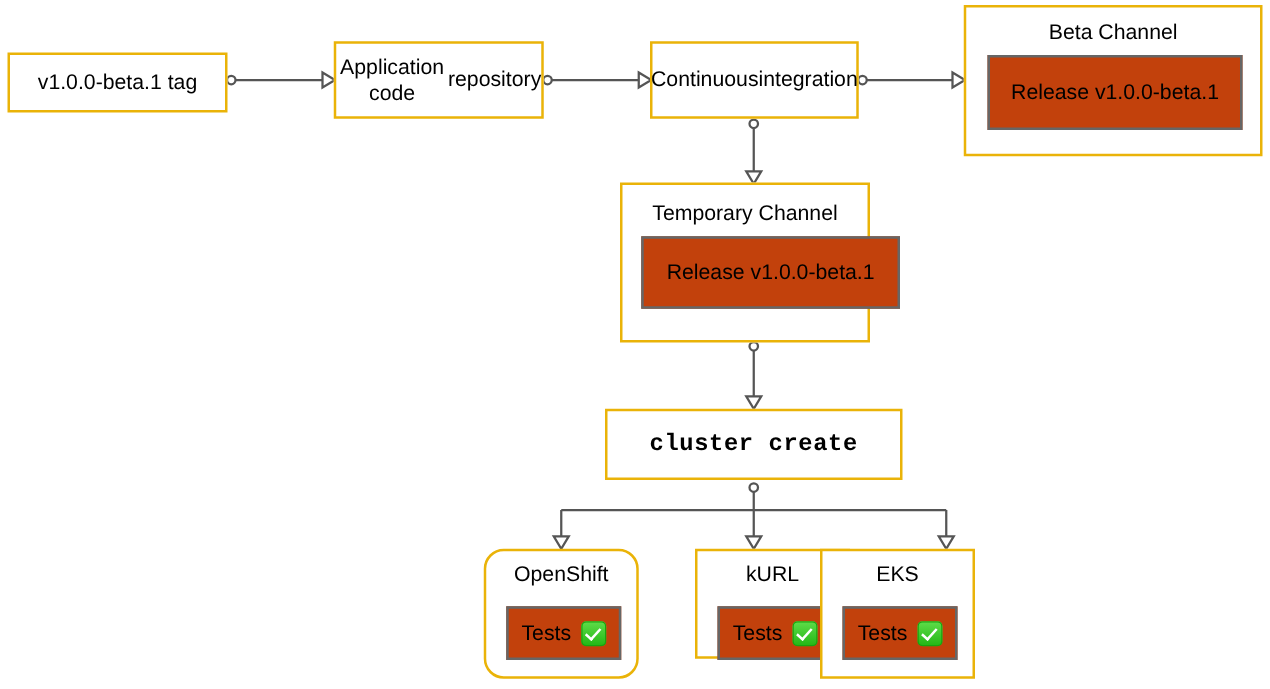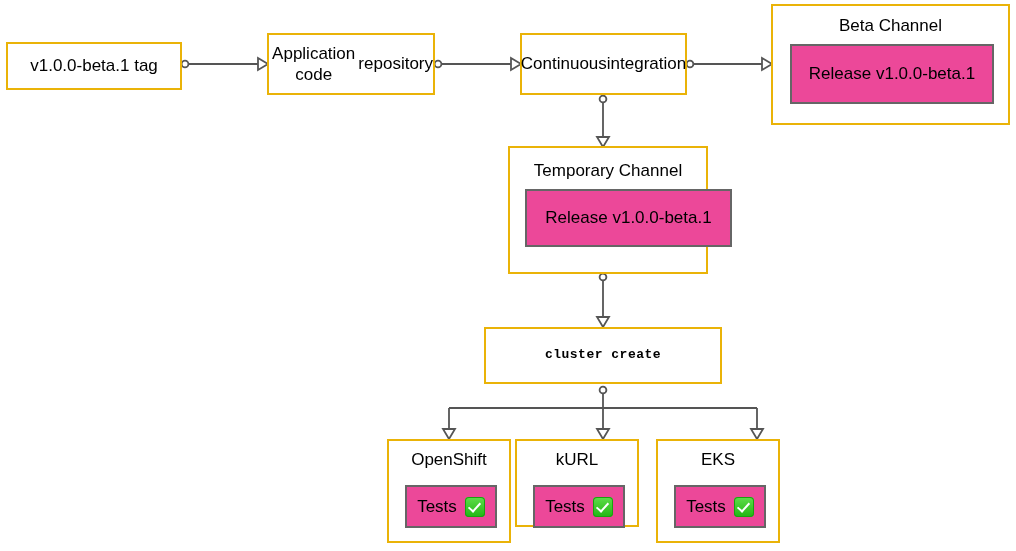--- a/index.html
+++ b/index.html
@@ -42,33 +42,33 @@
     left: 0;
     right: 0;
     text-align: center;
     color: #000000;
     font-size: 17px;
     line-height: 1.2;
   }
   .inner-box {
     position: absolute;
     box-sizing: border-box;
-    background: #ec4899;
+    background: #c2410c;
     border: 2px solid #666666;
     display: flex;
     align-items: center;
     justify-content: center;
     text-align: center;
     font-size: 17px;
     color: #000000;
   }
   .mono-bold {
     font-family: "Liberation Mono", "DejaVu Sans Mono", monospace;
     font-weight: bold;
-    font-size: 13px;
+    font-size: 19px;
     letter-spacing: 0.5px;
   }
   .tests-inner {
     gap: 8px;
   }
   .check-emoji {
     display: inline-block;
     width: 20px;
     height: 20px;
     border-radius: 4px;
@@ -179,40 +179,40 @@
     <span>integration</span>
   </div>
 
   <div class="node container" style="left:771px; top:4px; width:239px; height:121px;">
     <div class="container-title" style="top:10px;">Beta Channel</div>
     <div class="inner-box" style="left:17px; top:38px; width:204px; height:60px;">
       <span>Release v1.0.0-beta.1</span>
     </div>
   </div>
 
-  <div class="node container" style="left:508px; top:146px; width:200px; height:128px;padding-left:24px;">
+  <div class="node container" style="left:496px; top:146px; width:200px; height:128px;padding-left:24px;">
     <div class="container-title" style="top:13px;">Temporary Channel</div>
     <div class="inner-box" style="left:15px; top:41px; width:207px; height:58px;">
       <span>Release v1.0.0-beta.1</span>
     </div>
   </div>
 
   <div class="node" style="left:484px; top:327px; width:238px; height:57px;">
     <span class="mono-bold">cluster create</span>
   </div>
 
-  <div class="node container" style="left:387px; top:439px; width:124px; height:104px;">
+  <div class="node container" style="left:387px; top:439px; width:124px; height:104px;border-radius:16px;">
     <div class="container-title" style="top:9px;">OpenShift</div>
     <div class="inner-box tests-inner" style="left:16px; top:44px; width:92px; height:43px;">
       <span>Tests</span>
       <span class="check-emoji"></span>
     </div>
   </div>
 
-  <div class="node container" style="left:515px; top:439px; width:124px; height:88px;">
+  <div class="node container" style="left:556px; top:439px; width:124px; height:88px;">
     <div class="container-title" style="top:9px;">kURL</div>
     <div class="inner-box tests-inner" style="left:16px; top:44px; width:92px; height:43px;">
       <span>Tests</span>
       <span class="check-emoji"></span>
     </div>
   </div>
 
   <div class="node container" style="left:656px; top:439px; width:124px; height:104px;">
     <div class="container-title" style="top:9px;">EKS</div>
     <div class="inner-box tests-inner" style="left:16px; top:44px; width:92px; height:43px;">

